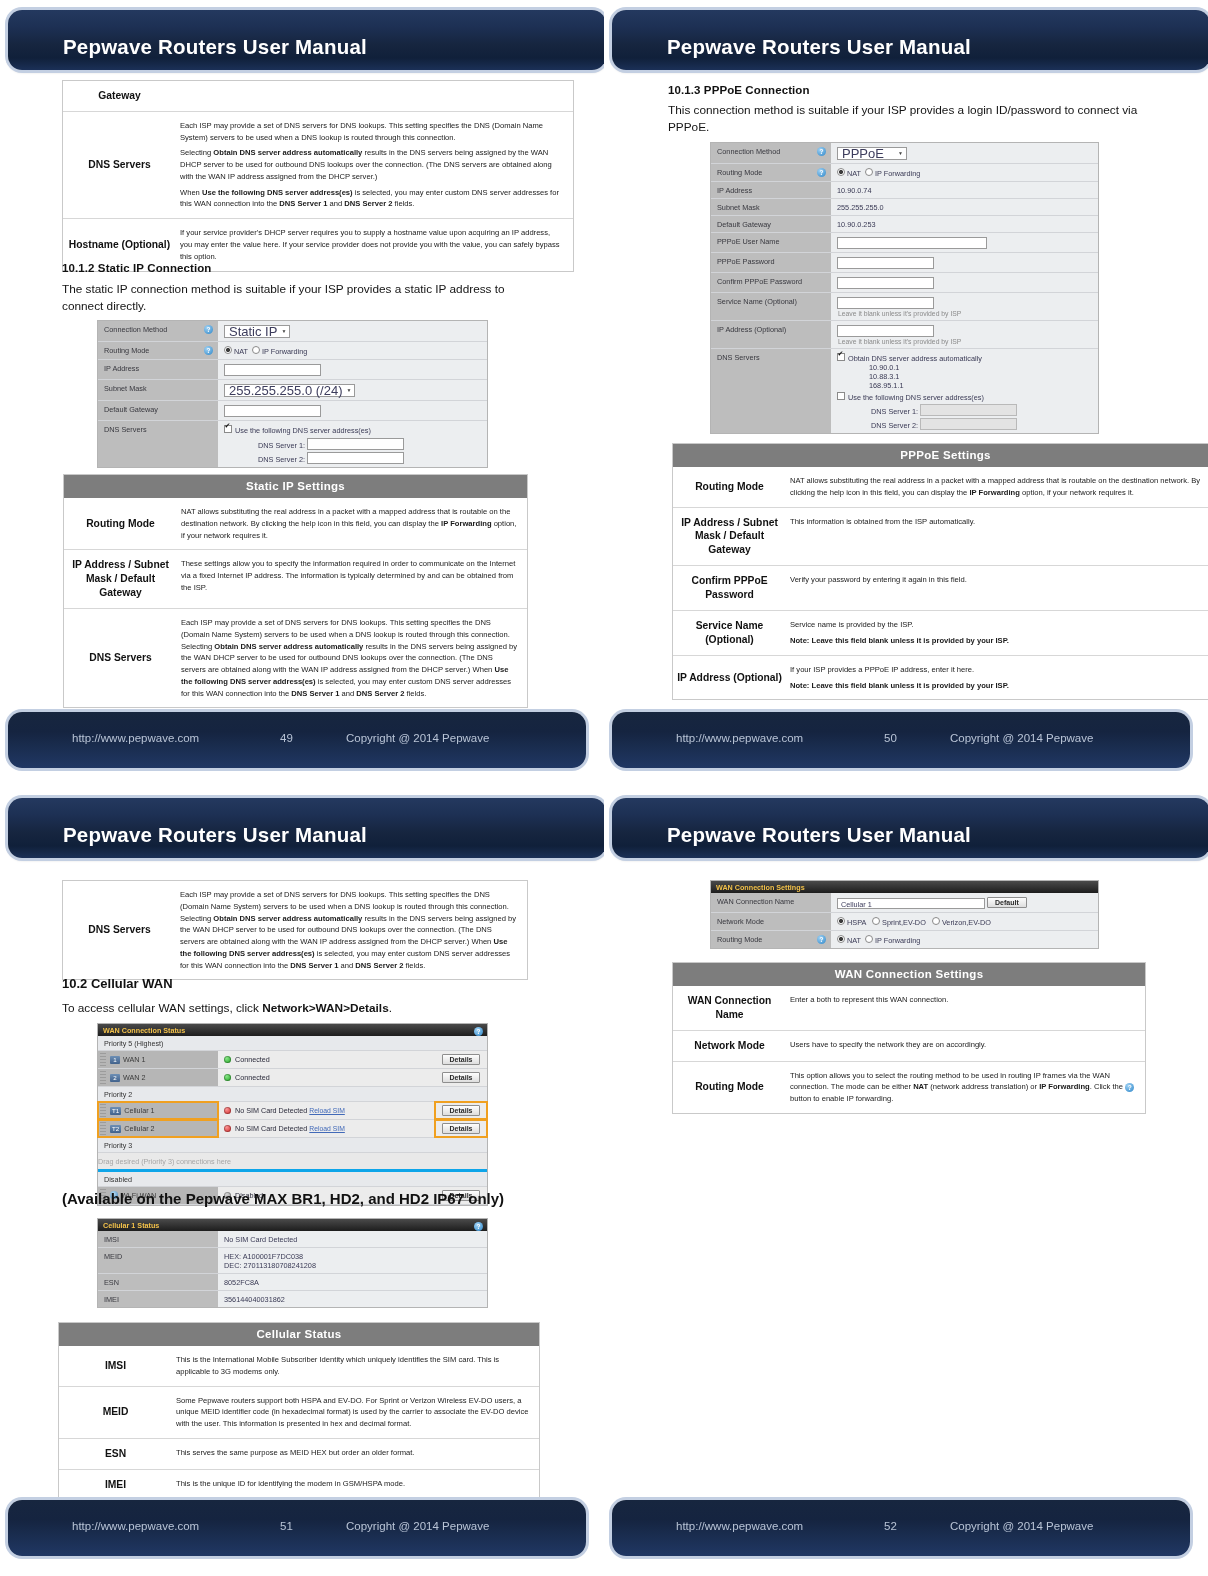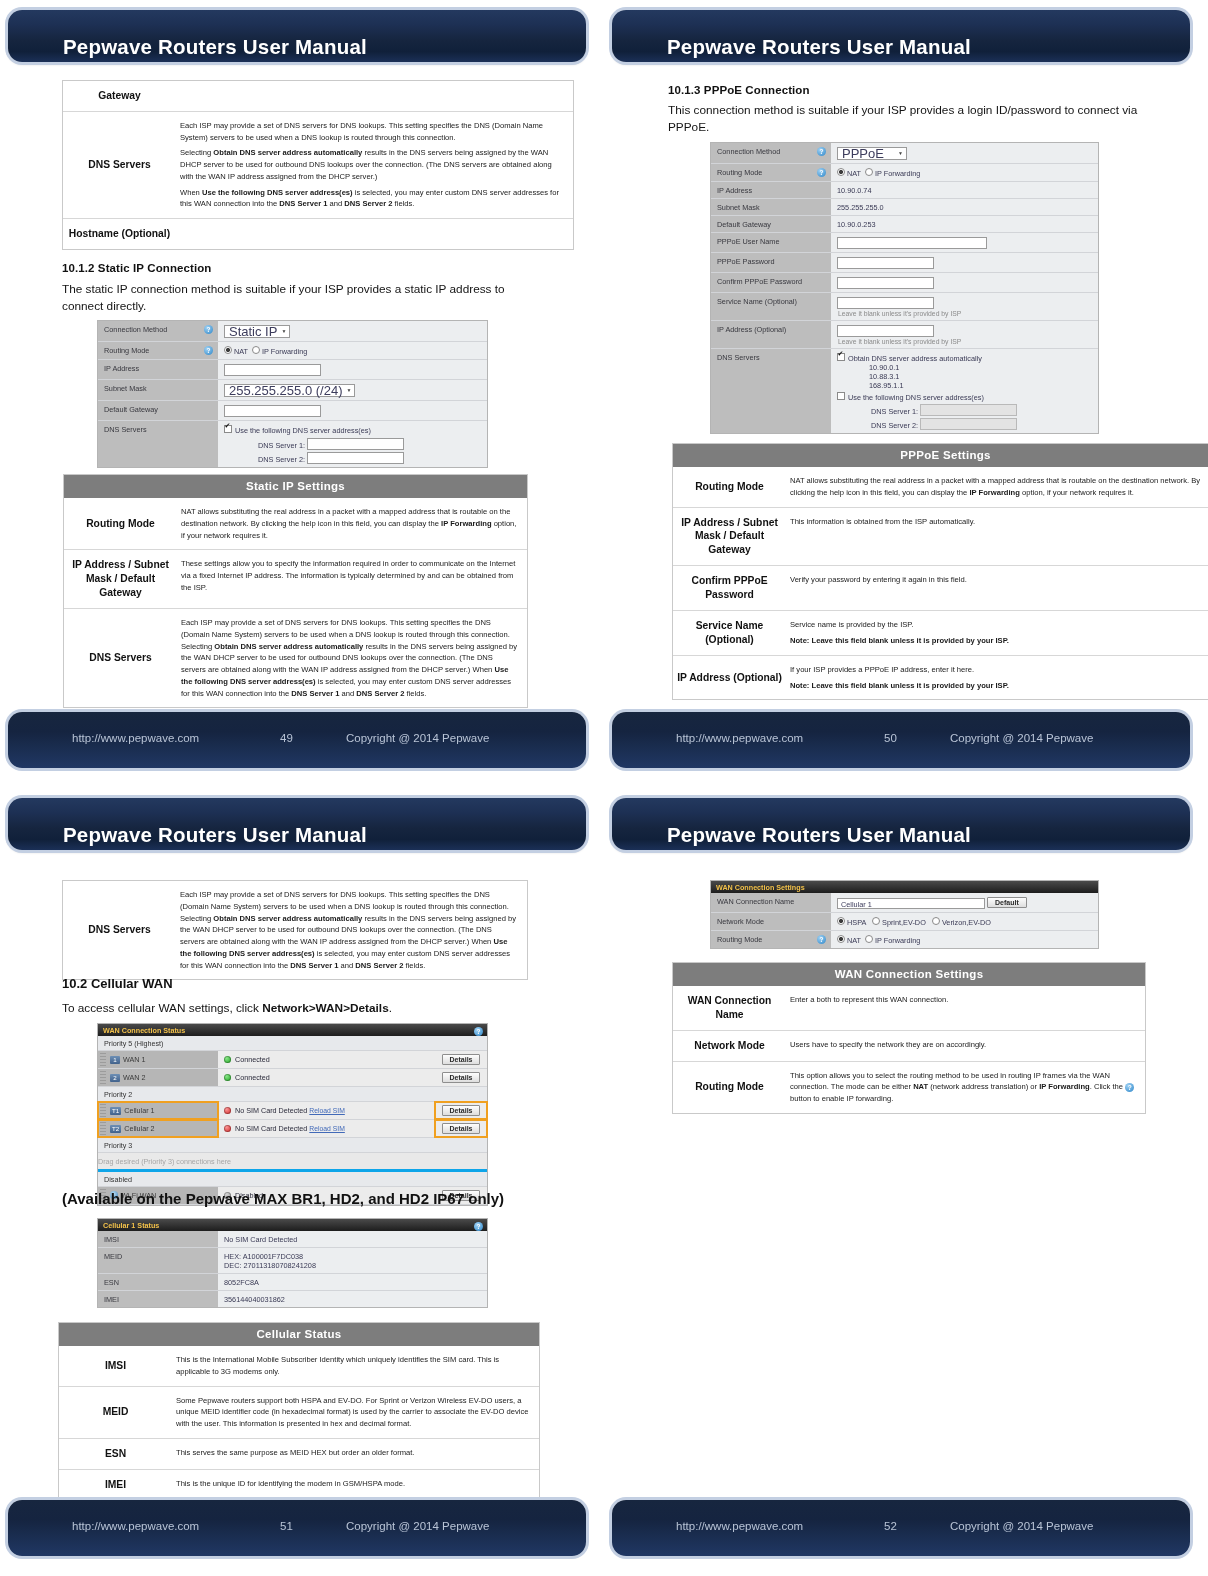--- a/index.html
+++ b/index.html
@@ -6,24 +6,24 @@
   body{width:1208px;height:1576px;font-family:"Liberation Sans",sans-serif;-webkit-font-smoothing:antialiased;}
   .sheet{position:relative;width:1208px;height:1576px;}
 
   
   .page{position:absolute;width:604px;height:788px;overflow:hidden;background:#fff;}
   .p-tl{left:0;top:0;}
   .p-tr{left:604px;top:0;}
   .p-bl{left:0;top:788px;}
   .p-br{left:604px;top:788px;}
 
-  .hdr{position:absolute;left:8px;top:10px;width:578px;height:52px;
+  .hdr{position:absolute;left:8px;top:10px;width:578px;height:60px;
        border-radius:14px;
        background:linear-gradient(to bottom,#24395f 0%,#1d3054 28%,#16253f 58%,#10203a 80%,#1b3057 100%);
-       box-shadow:0 0 0 3px #c3cfe2, 0 2px 3px rgba(0,0,0,.25);}
+       box-shadow:0 0 0 3px #c3cfe2, 0 2px 3px rgba(0,0,0,.25);padding-left:20px;}
   .hdr-title{position:absolute;left:55px;top:25px;color:#fff;font-size:20.5px;font-weight:bold;letter-spacing:.2px;}
 
   .ftr{position:absolute;left:8px;width:578px;height:56px;border-radius:14px;
        background:linear-gradient(to bottom,#17263f 0%,#152440 35%,#1b2f53 70%,#203764 100%);
        box-shadow:0 0 0 3px #c3cfe2;}
   .ftr-row{position:absolute;top:20px;left:0;width:100%;color:#b9c4d6;font-size:11.5px;}
   .ftr-url{position:absolute;left:64px;}
   .ftr-pg{position:absolute;left:272px;}
   .ftr-cp{position:absolute;left:338px;}
 
@@ -118,20 +118,23 @@
           <div class="drow">
             <div class="dlbl">DNS Servers</div>
             <div class="ddesc">
               <p>Each ISP may provide a set of DNS servers for DNS lookups. This setting specifies the DNS (Domain Name System) servers to be used when a DNS lookup is routed through this connection.</p>
               <p>Selecting <b>Obtain DNS server address automatically</b> results in the DNS servers being assigned by the WAN DHCP server to be used for outbound DNS lookups over the connection. (The DNS servers are obtained along with the WAN IP address assigned from the DHCP server.)</p>
               <p>When <b>Use the following DNS server address(es)</b> is selected, you may enter custom DNS server addresses for this WAN connection into the <b>DNS Server 1</b> and <b>DNS Server 2</b> fields.</p>
             </div>
           </div>
           <div class="drow">
             <div class="dlbl">Hostname (Optional)</div>
+            <div class="ddesc">
+              <p>If your service provider's DHCP server requires you to supply a hostname value upon acquiring an IP address, you may enter the value here. If your service provider does not provide you with the value, you can safely bypass this option.</p>
+            </div>
           </div>
         </div>
     </div>
 
     <div class="h3" style="left:62px;top:262px;">10.1.2 Static IP Connection</div>
     <div class="para" style="left:62px;top:281px;width:450px;">The static IP connection method is suitable if your ISP provides a static IP address to connect directly.</div>
 
     <div class="wui" style="left:97px;top:320px;width:391px;">
       <div id="p49-form">
           <div class="wrow">

